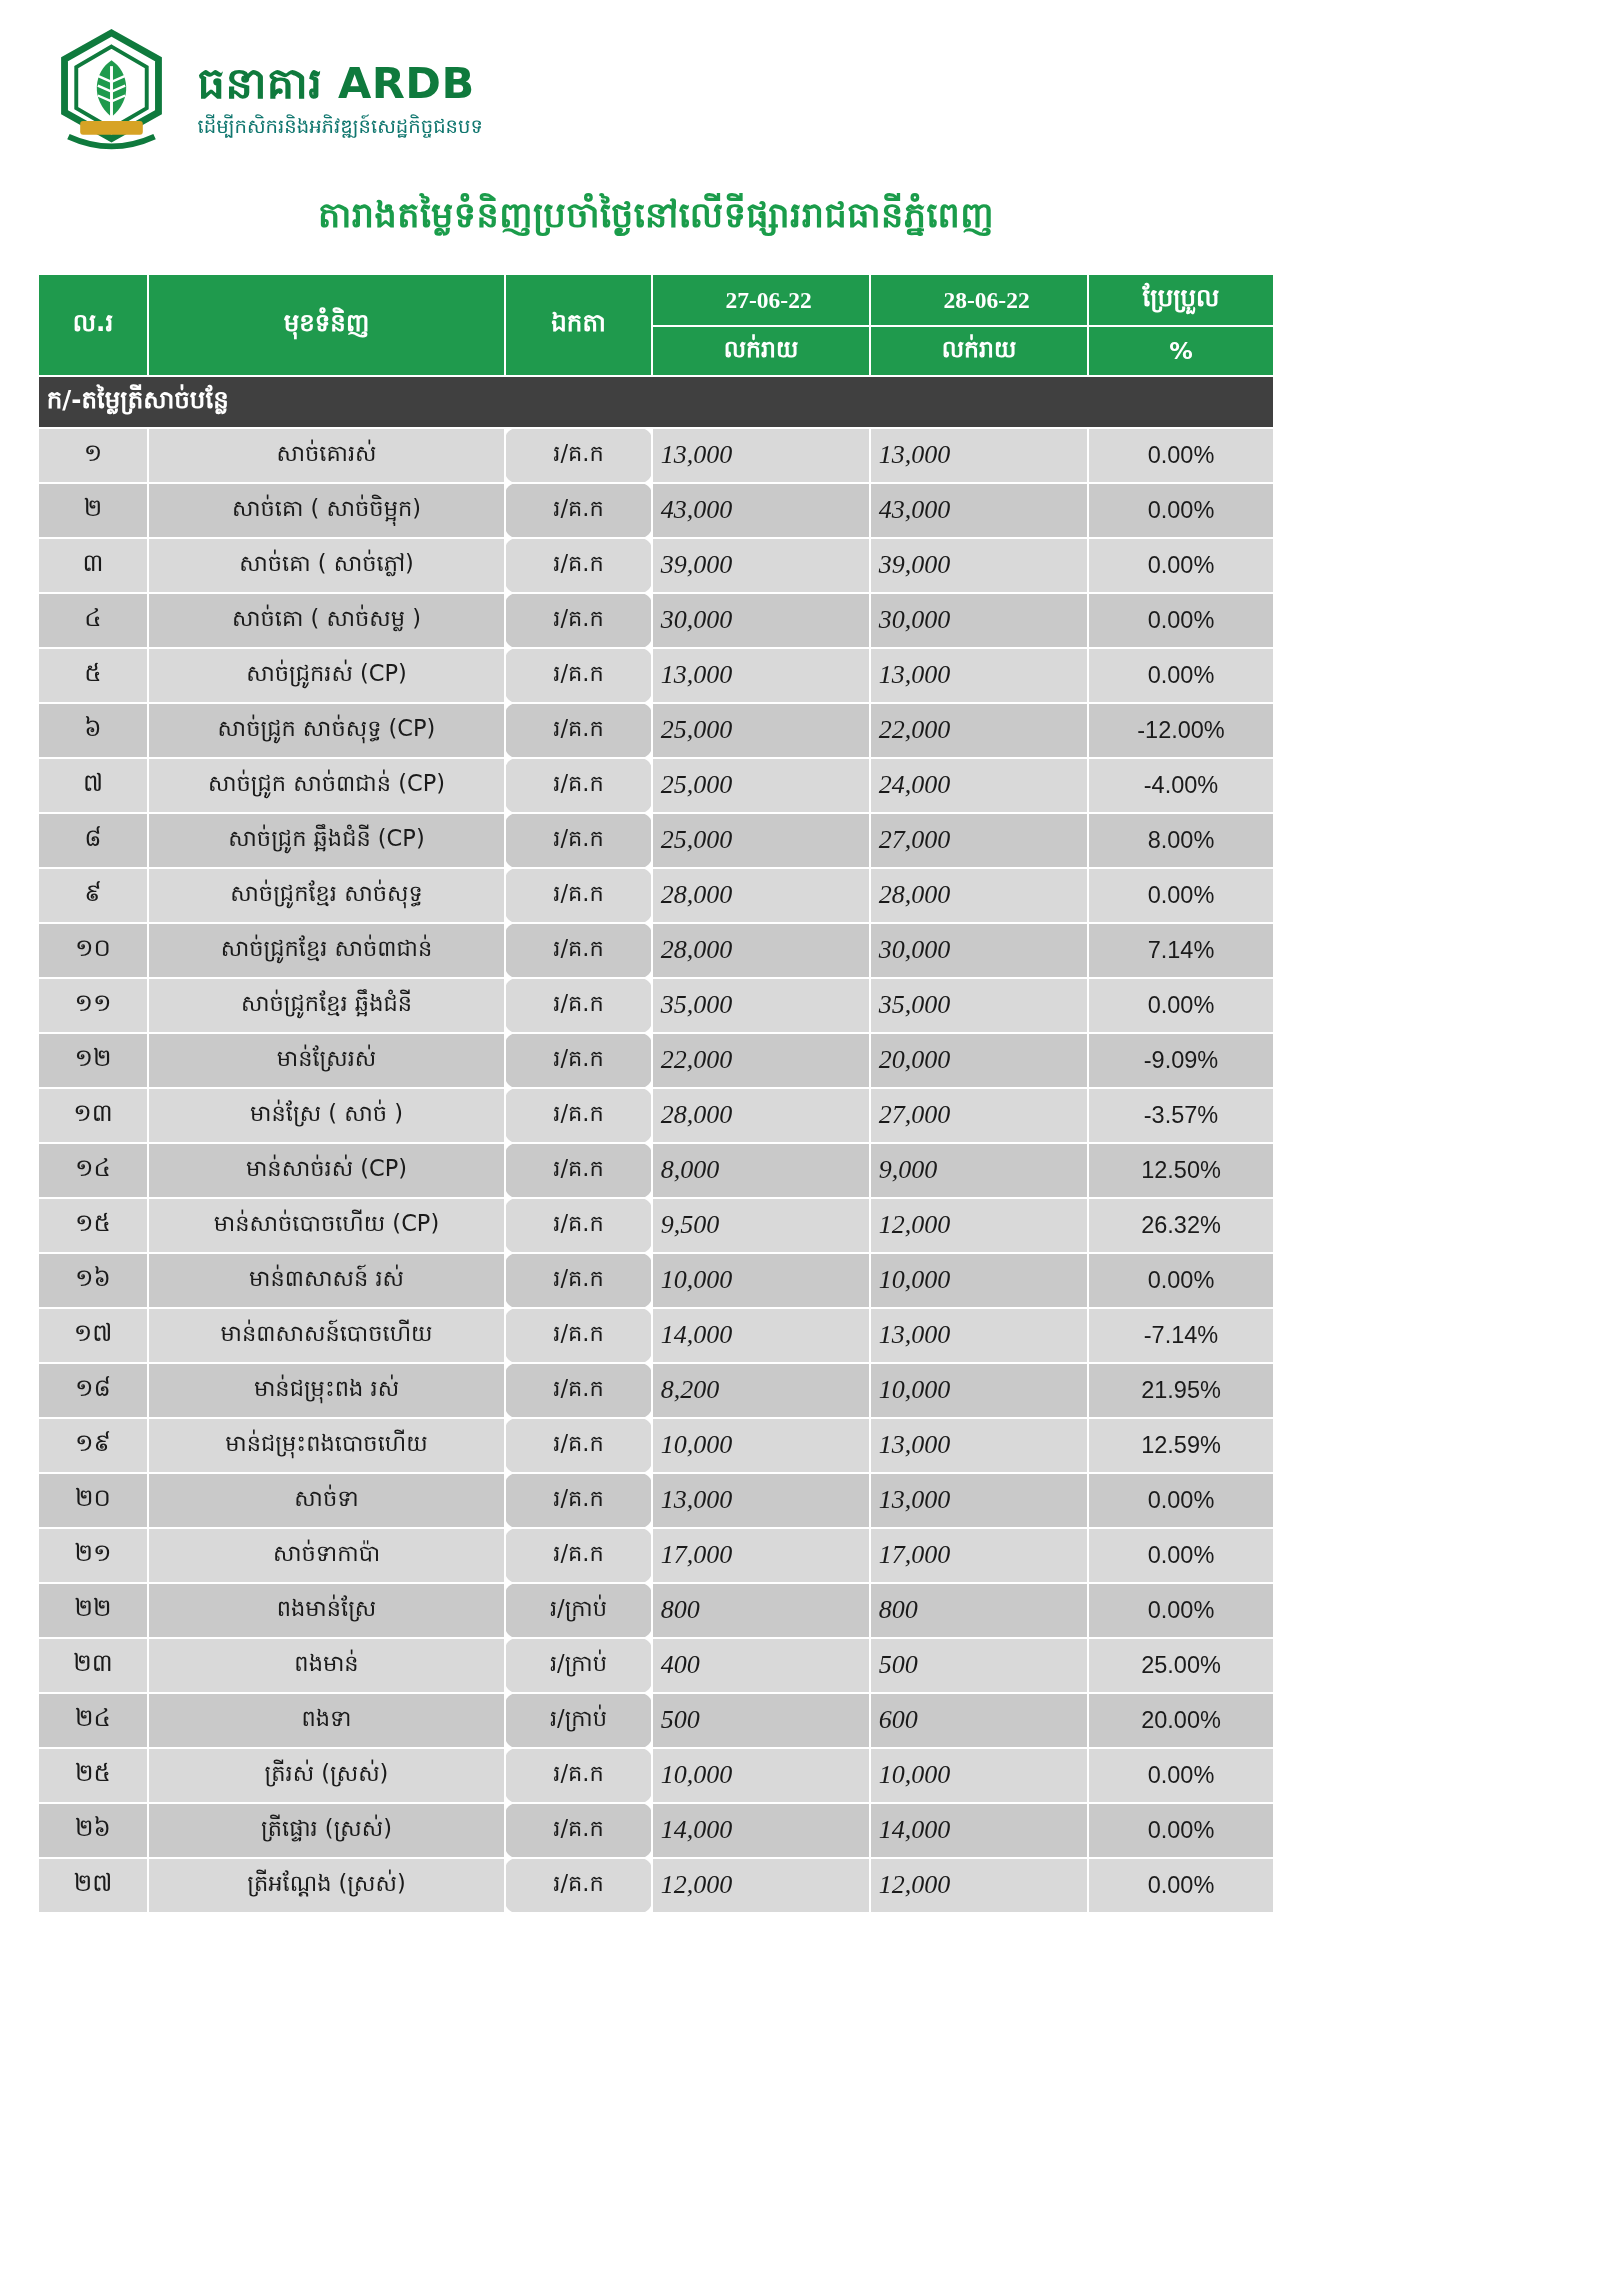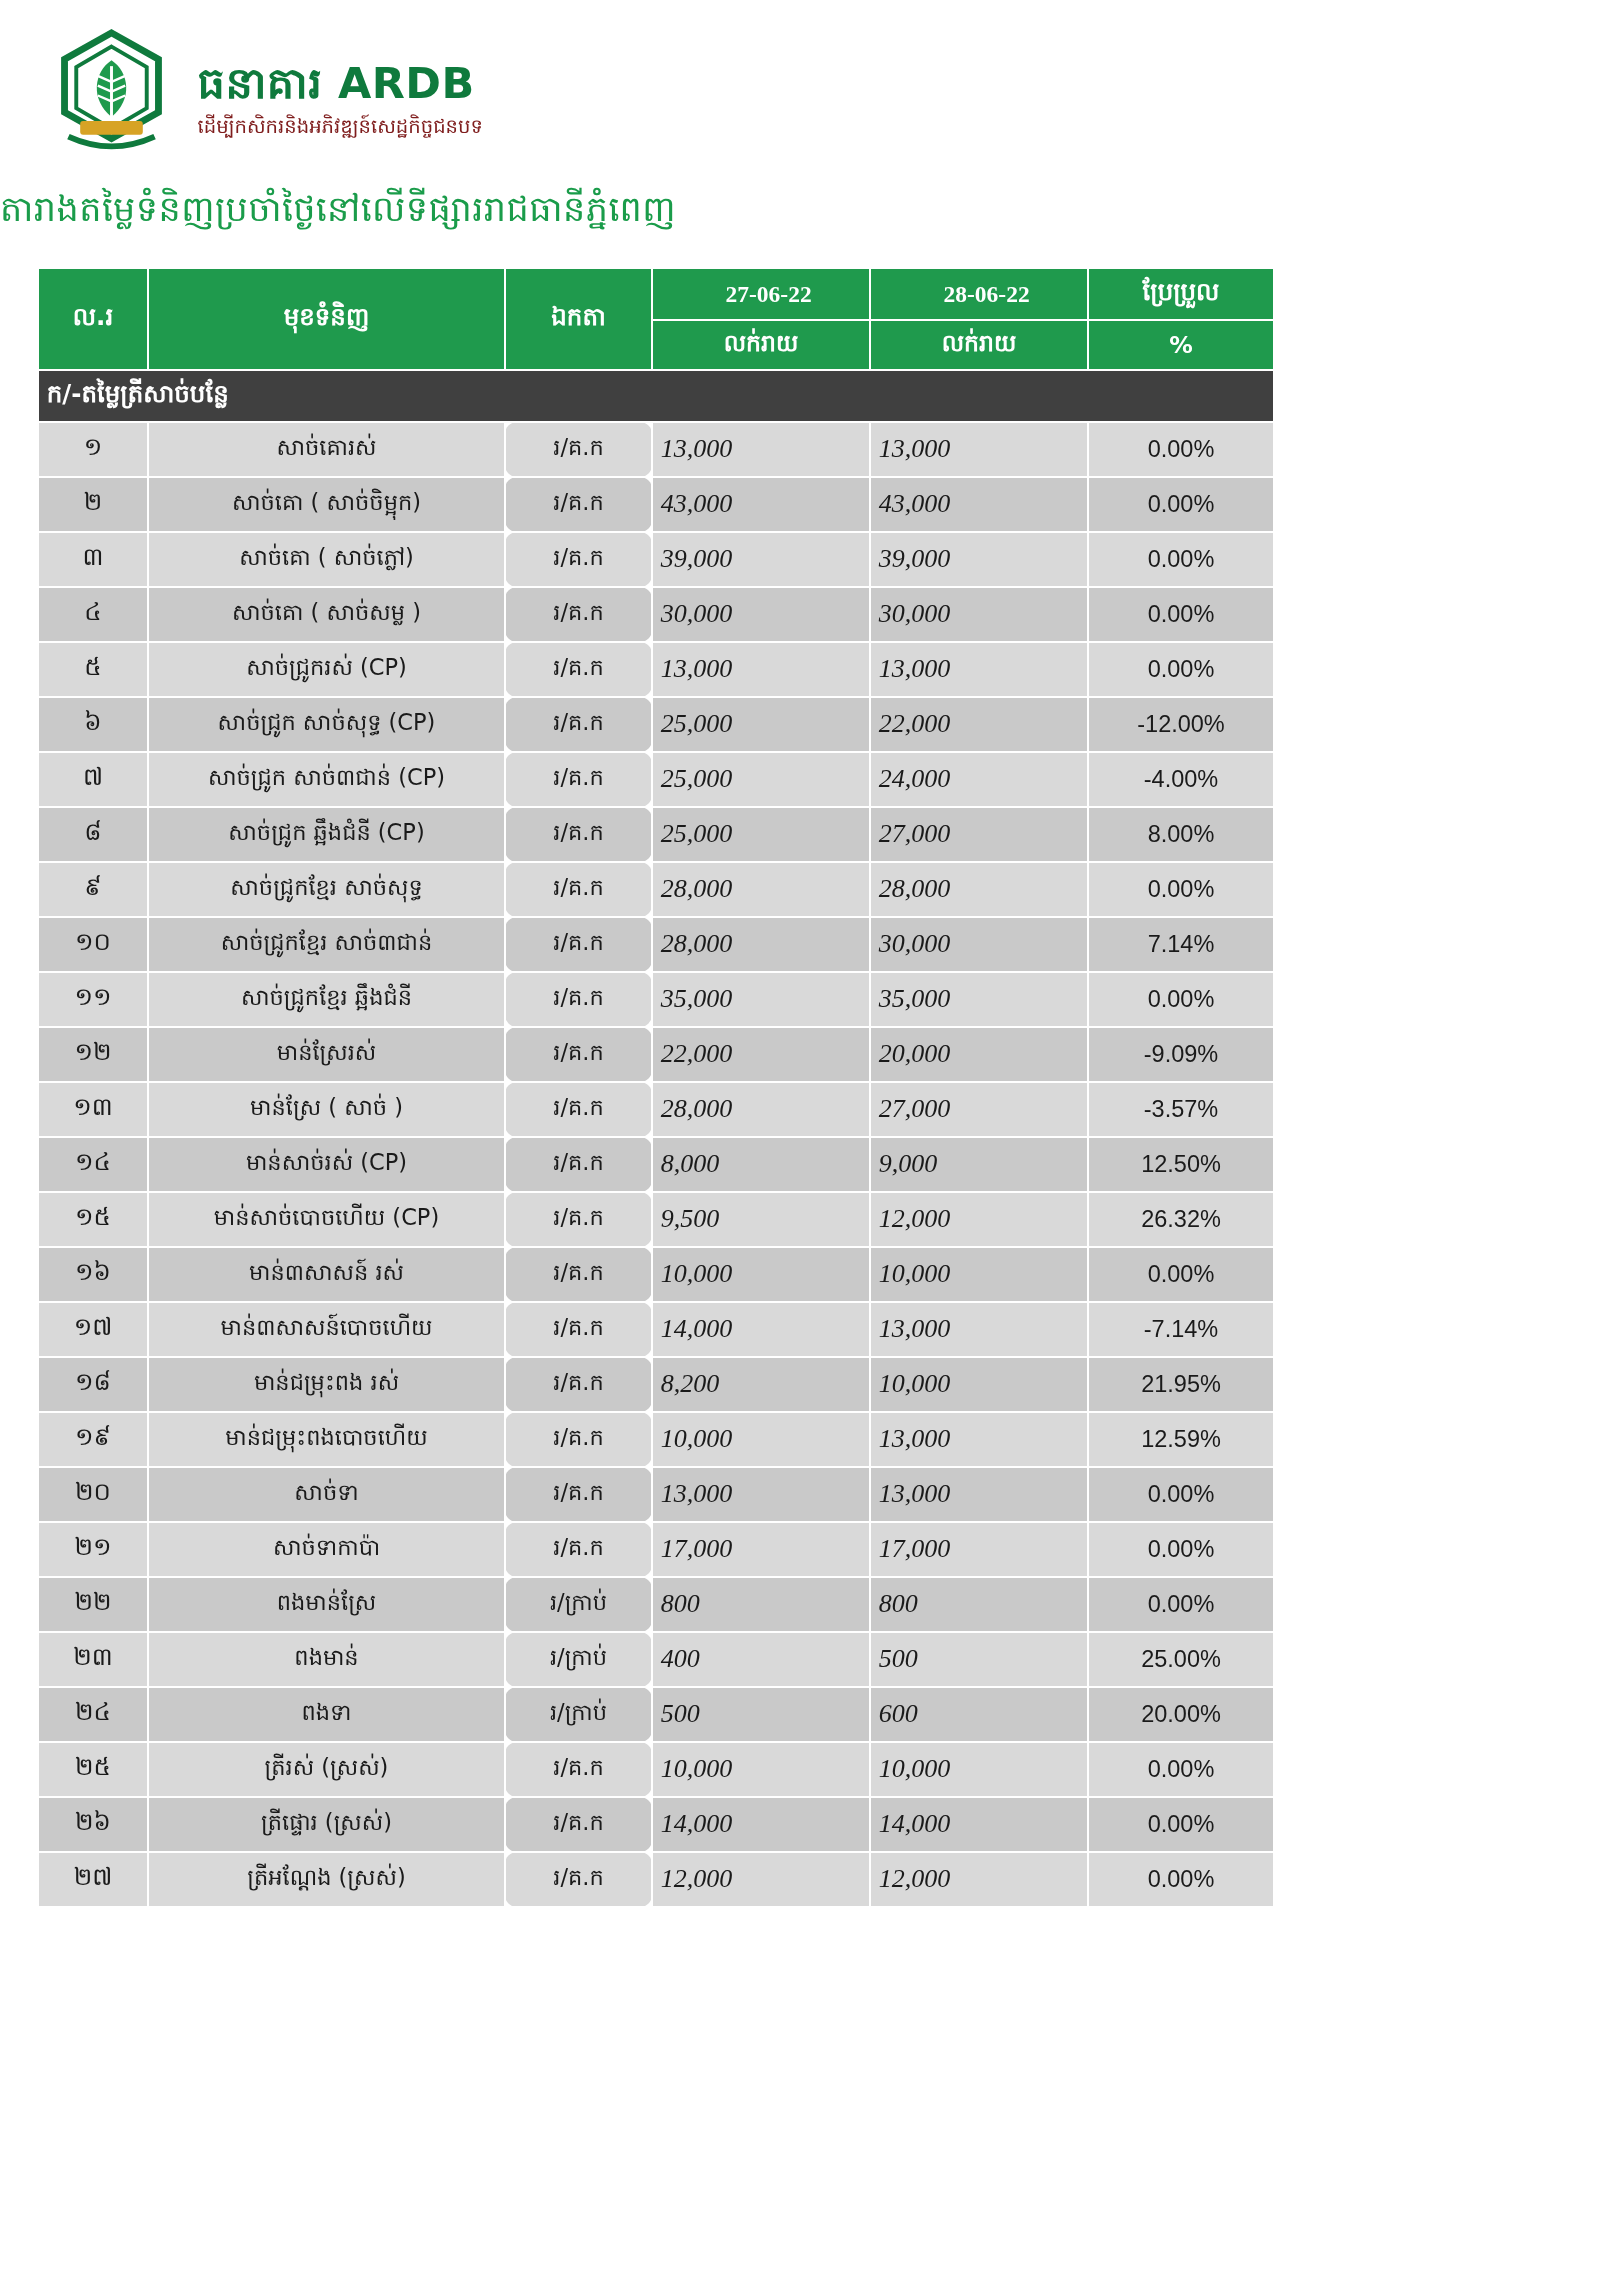--- a/index.html
+++ b/index.html
@@ -37,31 +37,32 @@
   }
   .bank-name {
     font-size: 43px;
     font-weight: bold;
     color: #0f7a3d;
     letter-spacing: 0.5px;
     line-height: 1.1;
   }
   .bank-slogan {
     font-size: 19.6px;
-    color: #7f1d1d;
+    color: #0f766e;
     margin-top: 7.8px;
     line-height: 1.2;
   }
 
   
   .doc-title {
+    text-align: center;
     color: #1a9c4a;
     font-size: 35px;
-    font-weight: normal;
-    margin: 23px 0 29px 0;
+    font-weight: bold;
+    margin: 29px 0 29px 0;
     letter-spacing: 0.5px;
   }
 
   
   .table-wrap {
     padding: 0 37px 39px 37px;
   }
   table.price {
     width: 100%;
     border-collapse: collapse;

